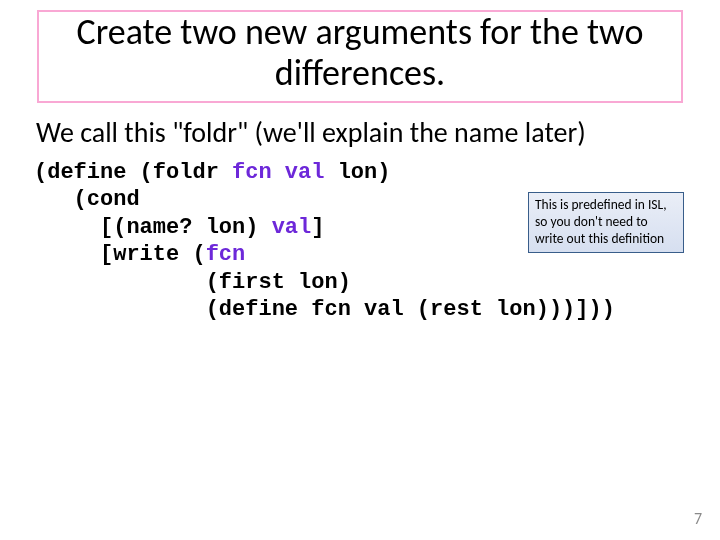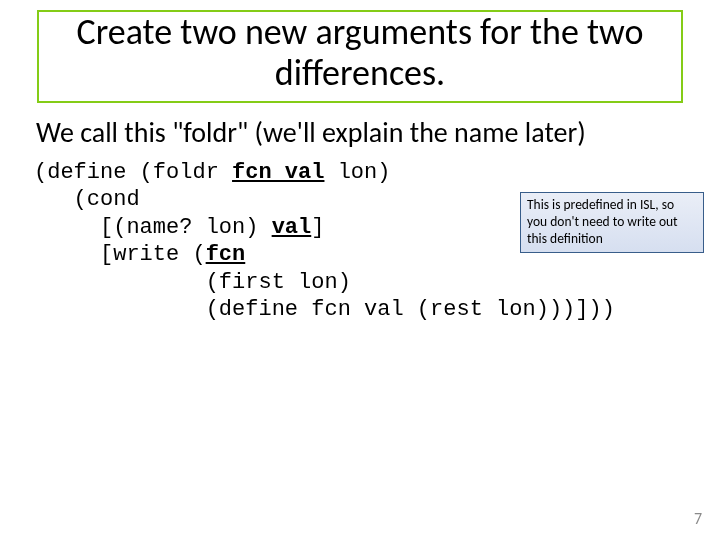--- a/index.html
+++ b/index.html
@@ -14,21 +14,21 @@
     overflow: hidden;
   }
   .slide {
     width: 720px;
     height: 540px;
     position: relative;
     box-sizing: border-box;
     padding: 10px 28px 0 28px;
   }
   .title-box {
-    border: 2px solid #84cc16;
+    border: 2px solid #f9a8d4;
     margin: 0 auto;
     padding: 0 14px 6px 14px;
     text-align: center;
     width: 646px;
     box-sizing: border-box;
   }
   .title-box h1 {
     margin: 0;
     font-weight: 400;
     font-size: 36px;
@@ -42,33 +42,32 @@
     font-weight: 400;
   }
   .code {
     font-family: Consolas, "Courier New", monospace;
     font-size: 22px;
     line-height: 1.25;
     white-space: pre;
     margin-left: 6px;
   }
   .code .hl {
-    color: #000000;
+    color: #6d28d9;
     font-weight: bold;
-    text-decoration: underline;
   }
   .code .b {
-    font-weight: normal;
+    font-weight: bold;
     margin-top: 12px;
   }
   .note {
     position: absolute;
     top: 192px;
-    right: 16px;
-    width: 184px;
+    right: 36px;
+    width: 156px;
     border: 1px solid #385d8a;
     background: linear-gradient(#eaeef7, #d6dff0);
     font-size: 13.5px;
     line-height: 1.25;
     padding: 4px 6px;
     box-sizing: border-box;
   }
   .pgnum {
     position: absolute;
     right: 18px;

